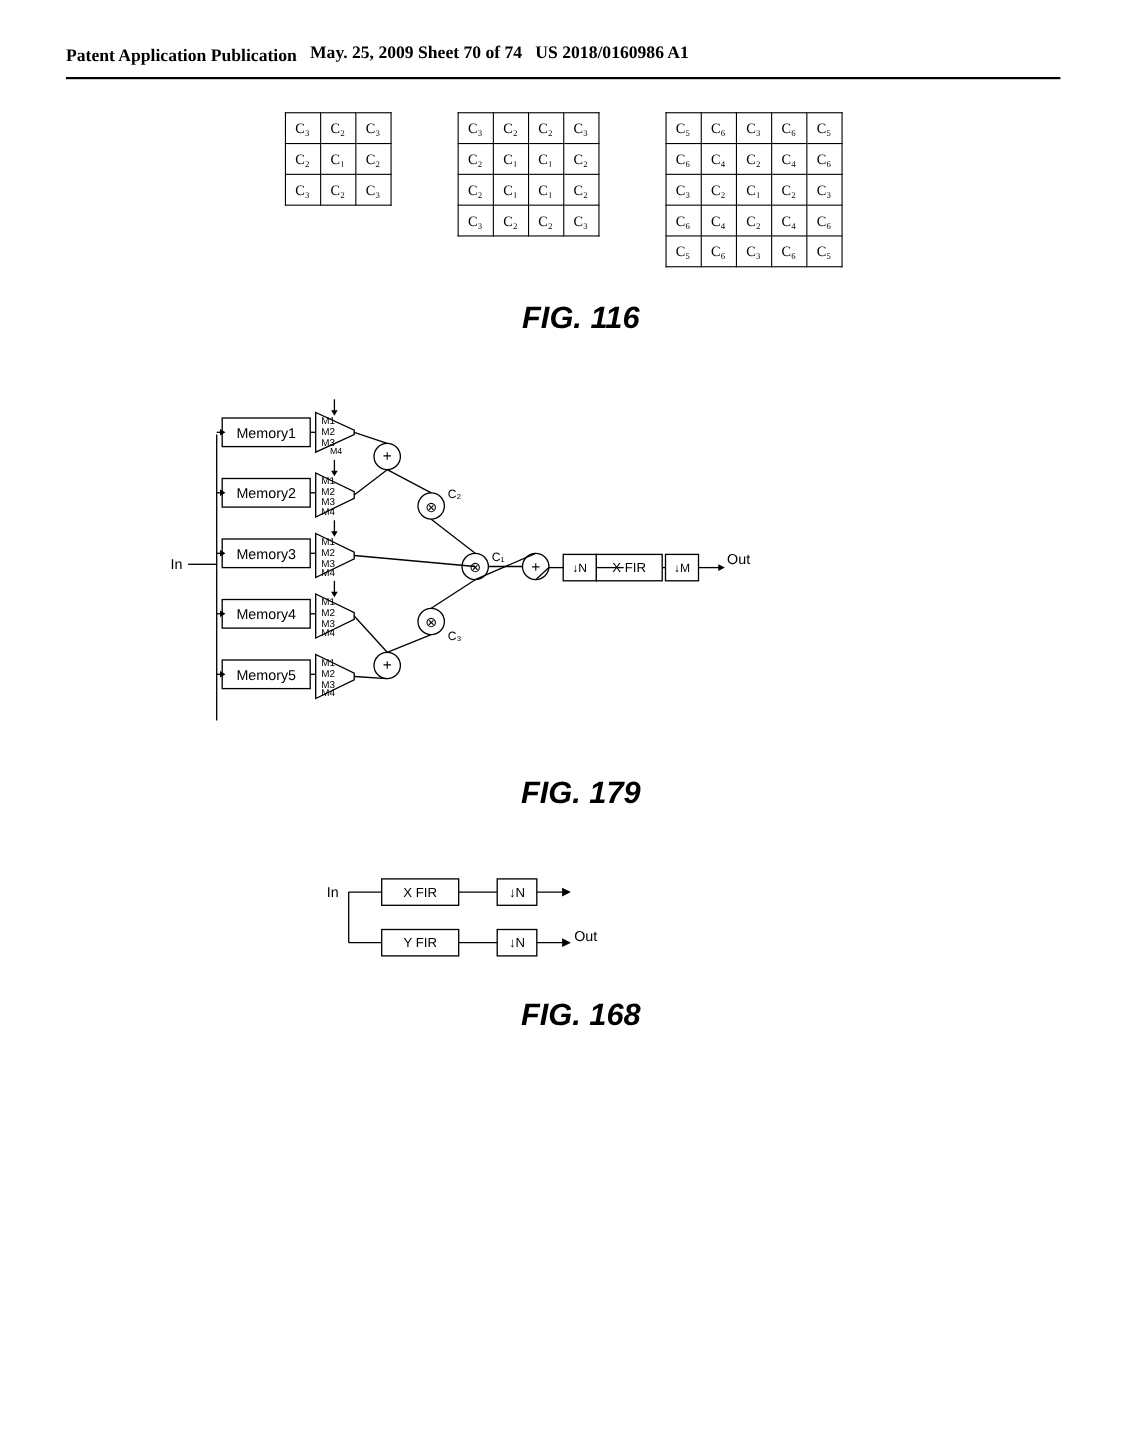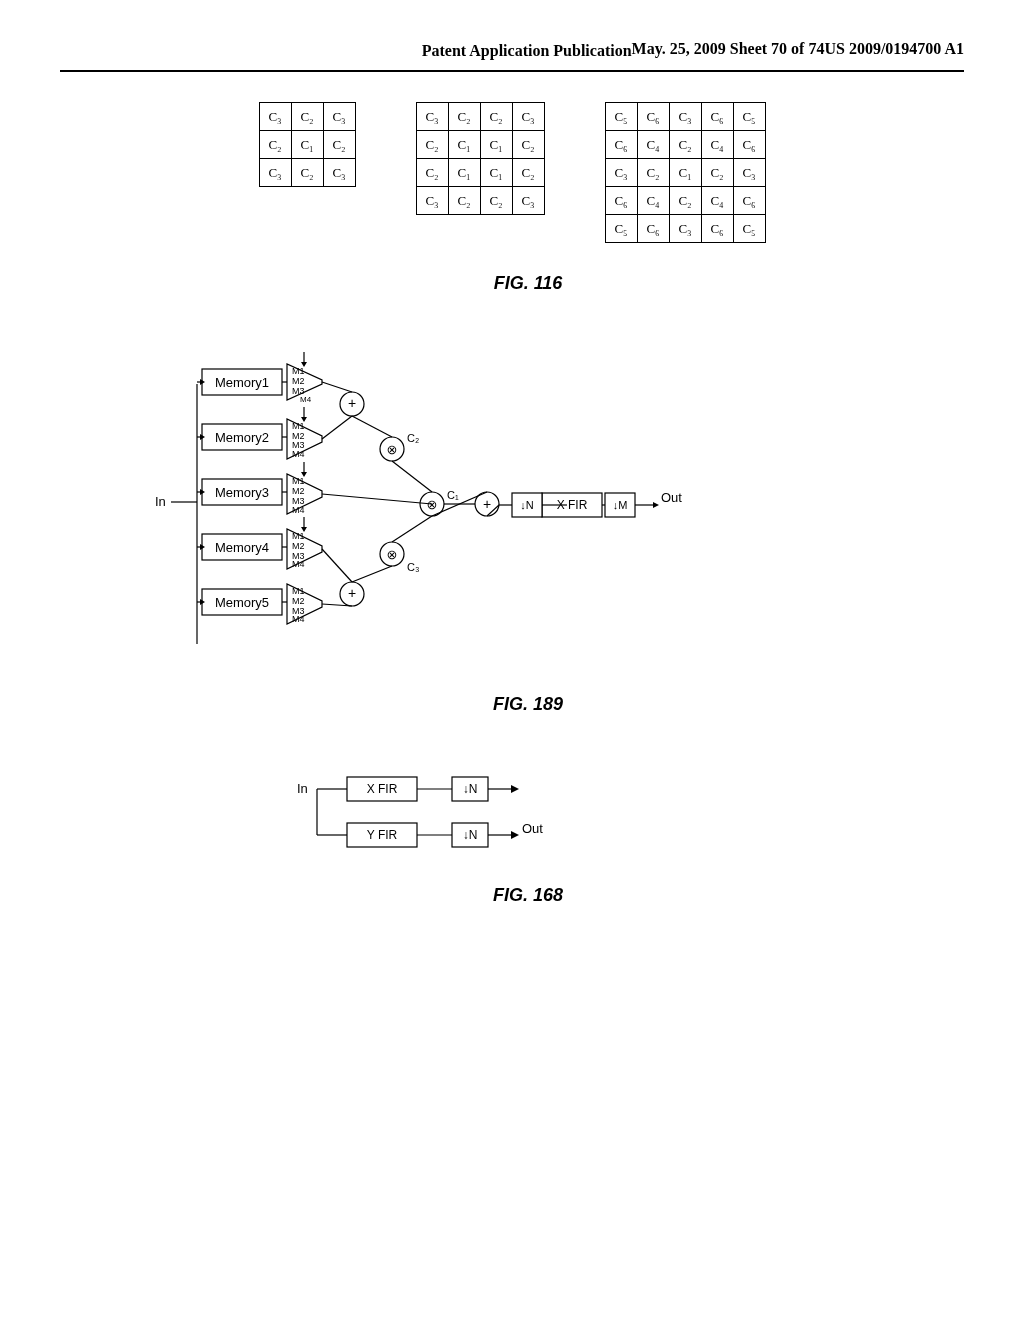--- a/index.html
+++ b/index.html
@@ -13,25 +13,26 @@
       position: relative;
     }
     .page {
       width: 1024px;
       height: 1320px;
       padding: 40px 60px;
       position: relative;
     }
     .header {
       display: flex;
-      justify-content: flex-end;
+      justify-content: flex-start;
       align-items: flex-start;
       border-bottom: 2px solid #000;
       padding-bottom: 8px;
       margin-bottom: 30px;
+      gap: 12px;
     }
     .header-left {
       font-weight: bold;
       font-size: 16px;
       line-height: 1.4;
     }
     .header-right {
       text-align: right;
       font-size: 16px;
       font-weight: bold;
@@ -63,21 +64,21 @@
     .grid-table td {
       border: 1px solid #000;
       width: 32px;
       height: 28px;
       text-align: center;
       vertical-align: middle;
       font-size: 13px;
     }
     .fig-label {
       font-style: italic;
-      font-size: 18px;
+      font-size: 28px;
       font-weight: bold;
       text-align: center;
       margin-top: 10px;
       margin-bottom: 20px;
       font-family: Arial, sans-serif;
       margin-left: 32px;
     }
 
     
     .fig117-section {
@@ -118,21 +119,21 @@
 <div class="page">
 
   <div class="header">
     <div class="header-left">
       <span>Patent Application Publication</span>
     </div>
     <div class="header-center">
       <span>May. 25, 2009  Sheet 70 of 74</span>
     </div>
     <div class="header-right">
-      <span>US 2009/0194700 A1</span>
+      <span>US 2018/0160986 A1</span>
     </div>
   </div>
 
   <div class="fig116-section">
     <div class="fig116-grids">
 
       <table class="grid-table">
         <tbody id="grid1-body">
             <tr>
               <td>C₃</td>
@@ -353,21 +354,21 @@
         <line x1="465" y1="181" x2="468" y2="181" stroke="#000" stroke-width="1.2"></line>
         <line x1="498" y1="181" x2="520" y2="181" stroke="#000" stroke-width="1.2"></line>
         <text x="524" y="178" font-size="13" font-family="Arial">Out</text>
 
         <polygon points="516,178 516,184 522,181" fill="#000"></polygon>
 
         <line x1="350" y1="192" x2="362" y2="181" stroke="#000" stroke-width="1.2"></line>
 
       </svg>
     </div>
-    <div class="fig-label">FIG. 189</div>
+    <div class="fig-label">FIG. 179</div>
   </div>
 
   <div class="fig118-section">
     <div class="diagram118">
       <svg width="450" height="120">
 
         <text x="10" y="38" font-size="13" font-family="Arial">In</text>
 
         <line x1="30" y1="34" x2="60" y2="34" stroke="#000" stroke-width="1.2"></line>
         <rect x="60" y="22" width="70" height="24" fill="white" stroke="#000" stroke-width="1.2"></rect>

